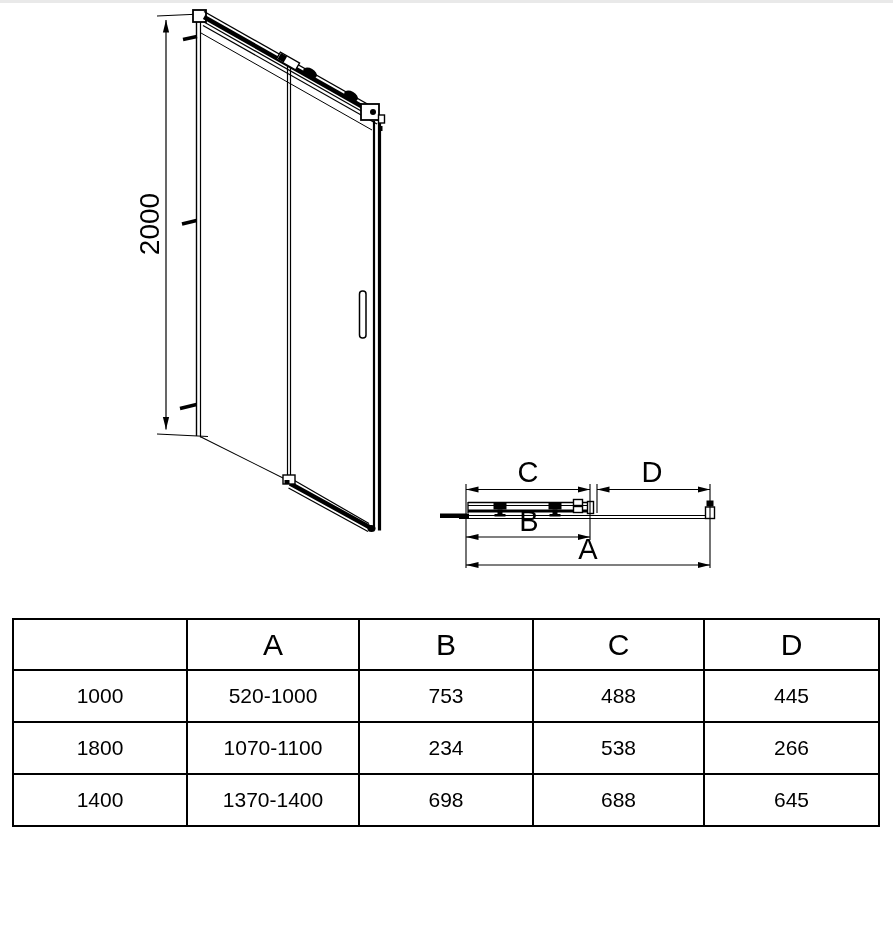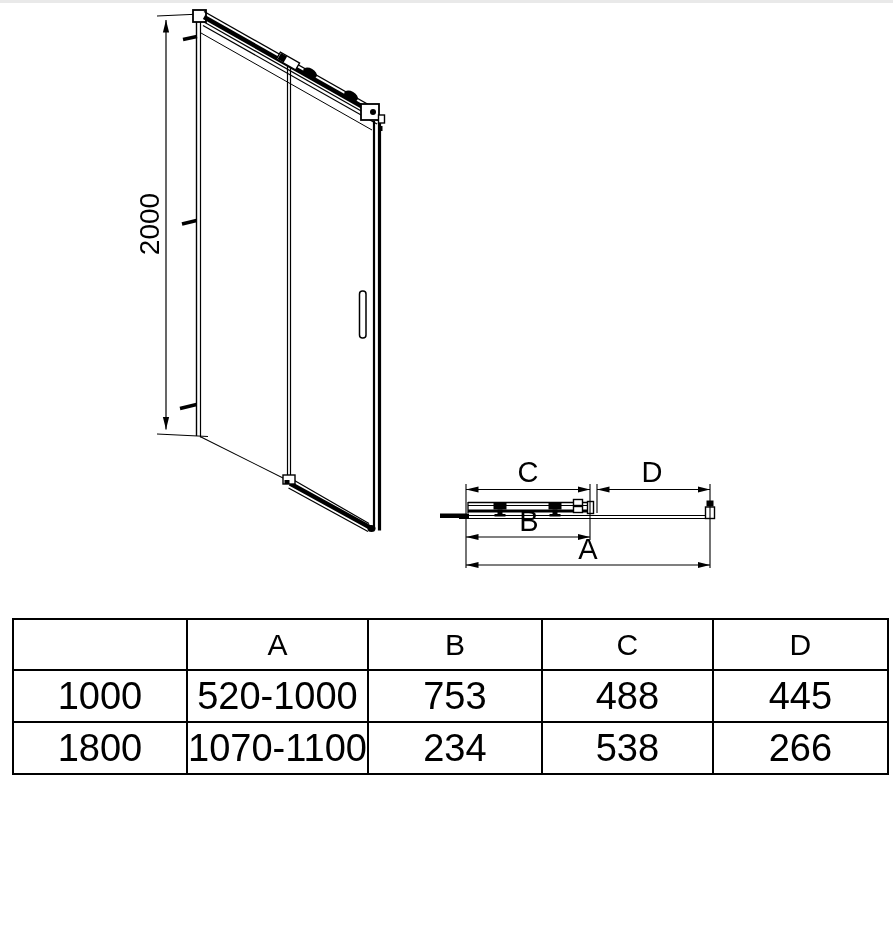--- a/index.html
+++ b/index.html
@@ -17,21 +17,21 @@
   }
   .dimtext.vert { font-size:28px; }
   table.size-table {
     position:absolute; left:12px; top:618px;
     border-collapse:collapse; table-layout:fixed;
     background:#ffffff;
   }
   table.size-table th, table.size-table td {
     border:2px solid #000000;
     text-align:center; vertical-align:middle;
-    font-size:38px; font-weight:400; color:#000;
+    font-size:21px; font-weight:400; color:#000;
     padding:0; overflow:hidden; white-space:nowrap;
   }
   table.size-table th { height:49px; font-size:30px; }
   table.size-table td { height:50px; }
 </style>
 </head>
 <body>
 
 <div class="top-strip"></div>
 
@@ -199,14 +199,21 @@
       <td>488</td>
       <td>445</td>
     </tr>
     <tr>
       <td>1800</td>
       <td>1070-1100</td>
       <td>234</td>
       <td>538</td>
       <td>266</td>
     </tr>
+    <tr>
+      <td>1400</td>
+      <td>1370-1400</td>
+      <td>698</td>
+      <td>688</td>
+      <td>645</td>
+    </tr>
   </tbody>
 </table>
 
 </body></html>

